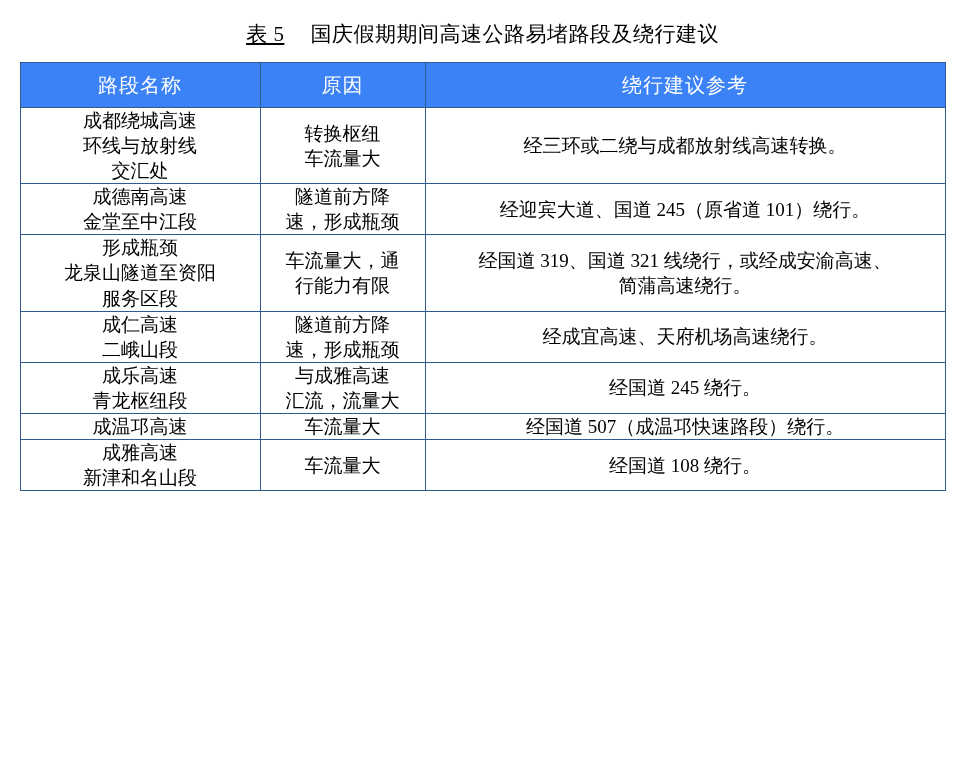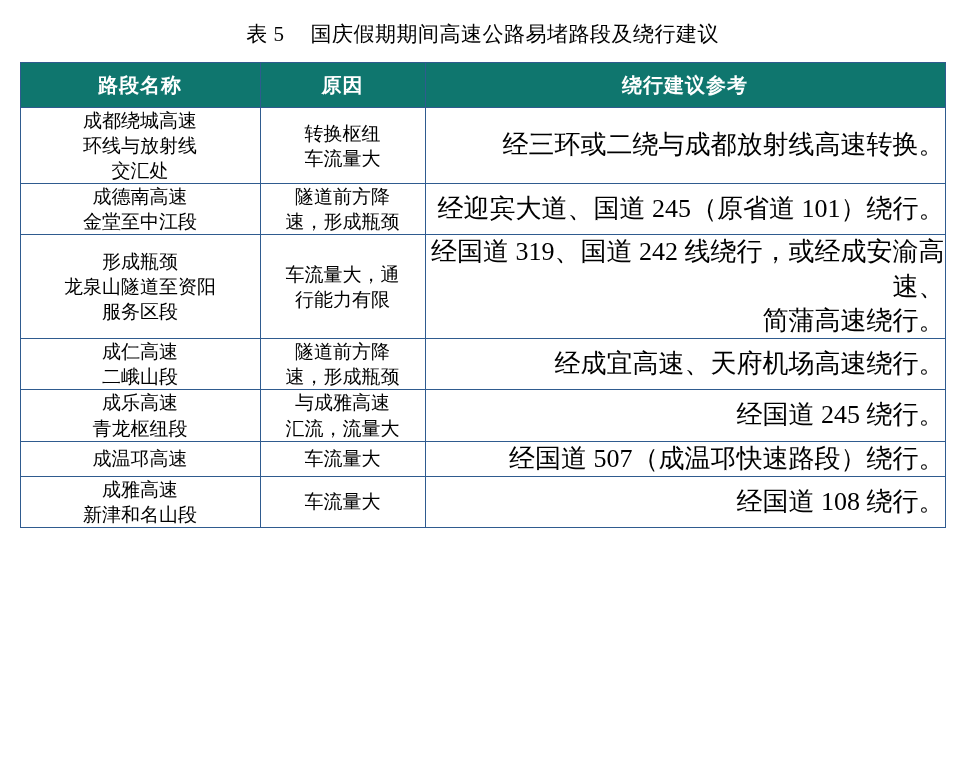--- a/index.html
+++ b/index.html
@@ -24,56 +24,57 @@
   .table-caption {
     text-align: center;
     font-size: 21px;
     letter-spacing: 0.5px;
     padding-top: 20px;
     padding-bottom: 14px;
     font-weight: 500;
   }
   .table-caption .cap-num {
     margin-right: 4px;
+    text-decoration: underline;
   }
   .cap-gap {
     display: inline-block;
     width: 22px;
   }
   table.data-table {
     border-collapse: collapse;
     width: 925px;
     margin: 0 auto;
     table-layout: fixed;
   }
   table.data-table th,
   table.data-table td {
     border: 1px solid #2f5b8f;
     padding: 0;
     vertical-align: middle;
   }
   thead th {
-    background: #0f766e;
+    background: #3b82f6;
     color: #ffffff;
     font-size: 20px;
-    font-weight: bold;
+    font-weight: normal;
     text-align: center;
     height: 44px;
     letter-spacing: 1px;
   }
   td.col-name,
   td.col-reason {
     text-align: center;
     font-size: 19px;
     line-height: 1.32;
     padding: 6px 4px;
   }
   td.col-advice {
-    text-align: right;
-    font-size: 26px;
+    text-align: center;
+    font-size: 19px;
     line-height: 1.32;
     padding: 6px 8px;
   }
   .cell-line {
     display: block;
   }
   .watermark {
     position: absolute;
     right: 60px;
     bottom: 10px;
@@ -143,21 +144,21 @@
         <td class="col-name">
           <span class="cell-line">形成瓶颈</span>
           <span class="cell-line">龙泉山隧道至资阳</span>
           <span class="cell-line">服务区段</span>
         </td>
         <td class="col-reason">
           <span class="cell-line">车流量大，通</span>
           <span class="cell-line">行能力有限</span>
         </td>
         <td class="col-advice">
-          <span class="cell-line">经国道 319、国道 242 线绕行，或经成安渝高速、</span>
+          <span class="cell-line">经国道 319、国道 321 线绕行，或经成安渝高速、</span>
           <span class="cell-line">简蒲高速绕行。</span>
         </td>
       </tr>
 
       <tr>
         <td class="col-name">
           <span class="cell-line">成仁高速</span>
           <span class="cell-line">二峨山段</span>
         </td>
         <td class="col-reason">

